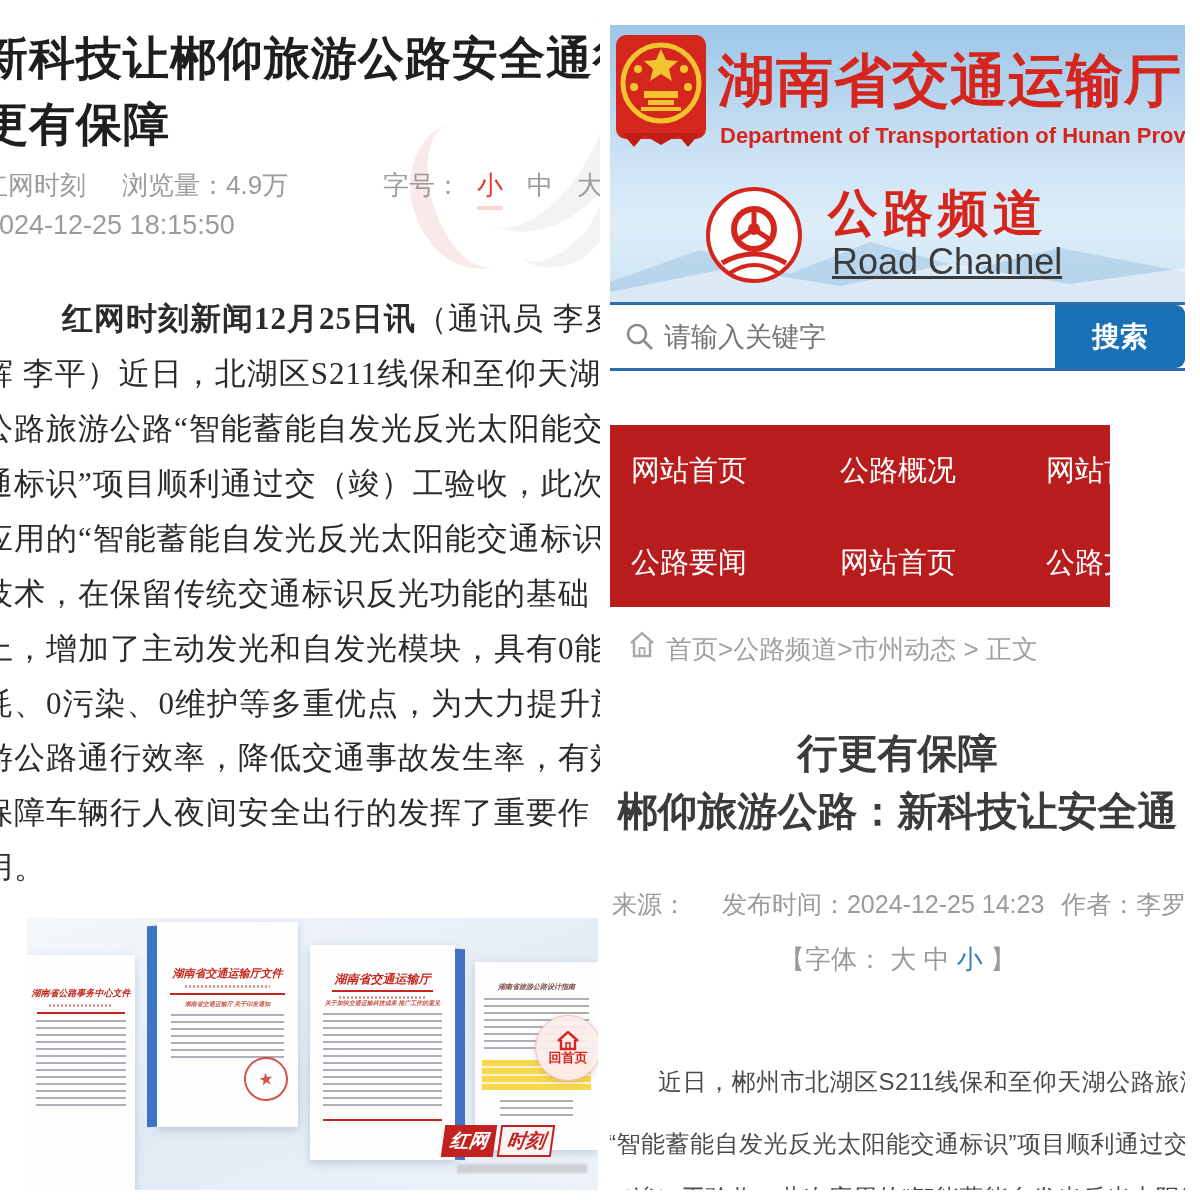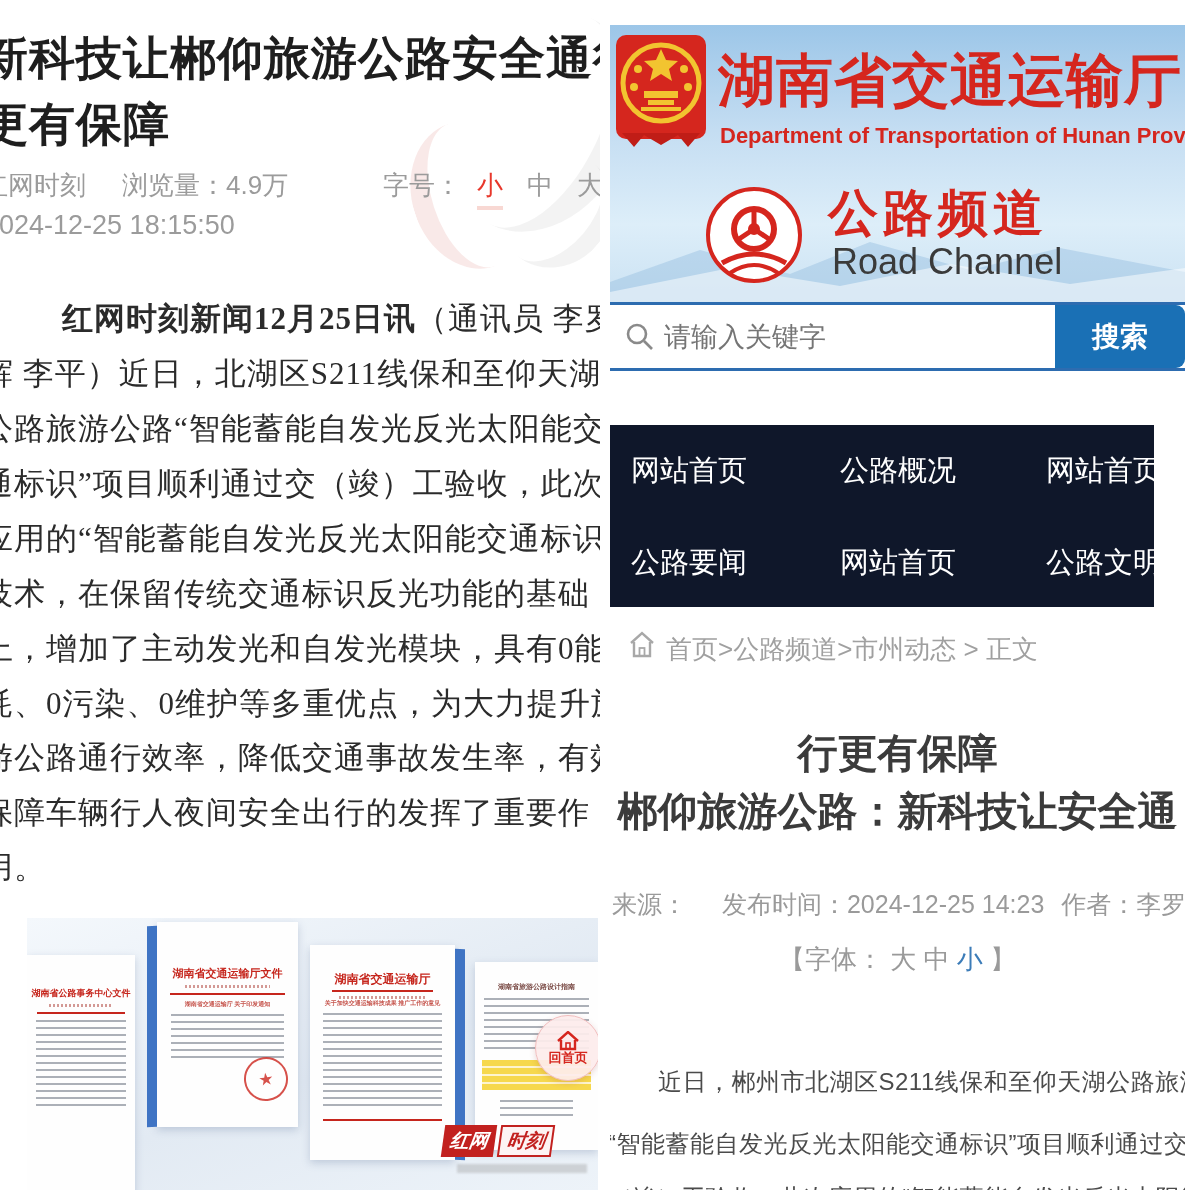--- a/index.html
+++ b/index.html
@@ -23,21 +23,21 @@
   .l-date{position:absolute;top:210px;left:2px;font-size:27px;color:#9b9b9b;white-space:nowrap;}
   .bl{position:absolute;left:0;white-space:nowrap;font-size:31px;color:#2b2b2b;
       font-family:"Liberation Serif","DejaVu Serif",serif;letter-spacing:1px;}
   .bl b{font-weight:700;}
   .bl1{top:298px;left:80px;} .bl2{top:353px;} .bl3{top:408px;} .bl4{top:463px;}
   .bl5{top:518px;} .bl6{top:573px;} .bl7{top:628px;} .bl8{top:683px;}
   .bl9{top:737px;} .bl10{top:792px;} .bl11{top:847px;}
   
   .fig{position:absolute;left:27px;top:918px;width:571px;height:272px;overflow:hidden;
        background:linear-gradient(160deg,#f4f8fc 0%,#e2eaf3 55%,#edf3f9 100%);}
-  .doc{position:absolute;background:#fefefe;box-shadow:0 3px 8px rgba(90,110,150,.28);}
+  .doc{position:absolute;background:#fefefe;box-shadow:0 3px 8px rgba(90,110,150,.28);font-style:italic;}
   .doc .dt{width:100%;text-align:center;font-weight:700;color:#c6261d;white-space:nowrap;overflow:hidden;}
   .doc .dn{width:60%;margin:4px auto 0;height:3px;
            background:repeating-linear-gradient(90deg,#b7564f 0 2px,transparent 2px 4px);opacity:.6;}
   .doc .dhr{width:82%;margin:5px auto;height:2px;background:#c6261d;}
   .doc .dred{width:100%;text-align:center;font-weight:700;color:#c6554d;font-size:6px;line-height:8px;white-space:nowrap;overflow:hidden;}
   .doc .dtx{margin:6px auto 0;background:repeating-linear-gradient(180deg,#9096a0 0 2px,transparent 2px 7px);opacity:.75;}
   .doc1{left:0;top:37px;width:108px;height:240px;}
   .doc1 .dt{margin-top:32px;font-size:9px;}
   .doc2{left:130px;top:4px;width:141px;height:205px;}
   .doc2 .dt{margin-top:44px;font-size:11px;}
@@ -73,30 +73,30 @@
       border-bottom:3px solid #2d6cb0;}
   .hd svg.mtn{position:absolute;left:0;bottom:0;}
   .emblem{position:absolute;left:4px;top:8px;}
   .hd-cn{position:absolute;left:108px;top:18px;font-size:57px;font-weight:700;color:#d5261e;
          letter-spacing:1px;white-space:nowrap;}
   .hd-en{position:absolute;left:110px;top:98px;font-size:22px;font-weight:700;color:#d5261e;white-space:nowrap;}
   .rlogo{position:absolute;left:94px;top:160px;}
   .hd-ch{position:absolute;left:218px;top:155px;font-size:50px;font-weight:700;color:#d5261e;
          letter-spacing:5px;white-space:nowrap;}
   .hd-chen{position:absolute;left:222px;top:216px;font-size:36px;color:#3a3a3a;white-space:nowrap;
-           font-family:"Liberation Sans",sans-serif;}
+           font-family:"Liberation Sans",sans-serif;text-decoration:underline;}
   .srow{position:absolute;left:0;top:305px;width:575px;height:63px;background:#fff;
         border-bottom:3px solid #2d6cb0;}
   .srow input{position:absolute;left:52px;top:0;width:380px;height:63px;border:none;outline:none;
         font-size:27px;color:#777;background:transparent;font-family:inherit;}
   .mag{position:absolute;left:14px;top:16px;}
   .sbtn{position:absolute;left:445px;top:0;width:130px;height:63px;background:#1a70b5;color:#fff;
         font-size:28px;font-weight:700;border:none;border-radius:0 9px 9px 0;cursor:pointer;
         font-family:inherit;}
-  .nav{position:absolute;left:0;top:425px;width:544px;height:182px;background:#0f172a;}
+  .nav{position:absolute;left:0;top:425px;width:500px;height:182px;background:#b91c1c;}
   .nav span{position:absolute;color:#fff;font-size:29px;white-space:nowrap;cursor:pointer;}
   .n0{left:21px;top:26px;} .n1{left:230px;top:26px;} .n2{left:436px;top:26px;}
   .n3{left:21px;top:118px;} .n4{left:230px;top:118px;} .n5{left:436px;top:118px;}
   .bc{position:absolute;left:0;top:628px;width:575px;height:40px;}
   .bc svg{position:absolute;left:17px;top:2px;}
   .bc .bct{position:absolute;left:56px;top:4px;font-size:26px;color:#a0a0a0;white-space:nowrap;cursor:pointer;}
   .atitle{position:absolute;left:0;top:724px;width:575px;text-align:center;font-size:40px;
           font-weight:700;color:#3b3b3b;line-height:58px;}
   .ameta{position:absolute;left:2px;top:888px;width:573px;font-size:25px;color:#9a9a9a;white-space:nowrap;}
   .ameta .g1{margin-right:28px;} .ameta .g2{margin-right:10px;}

